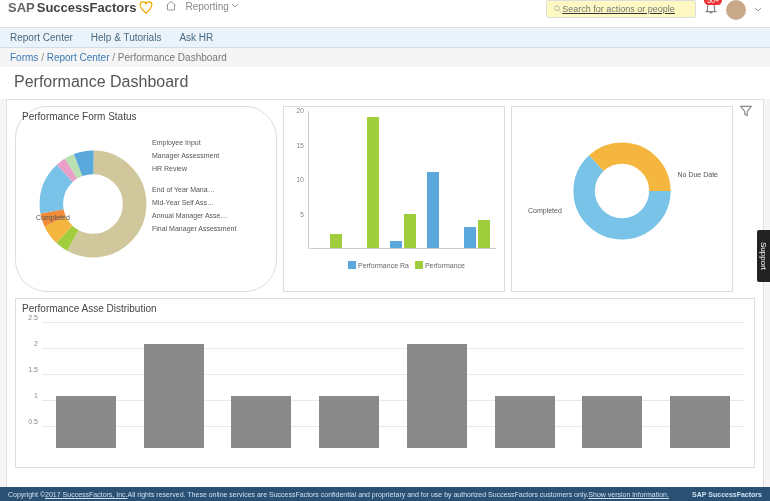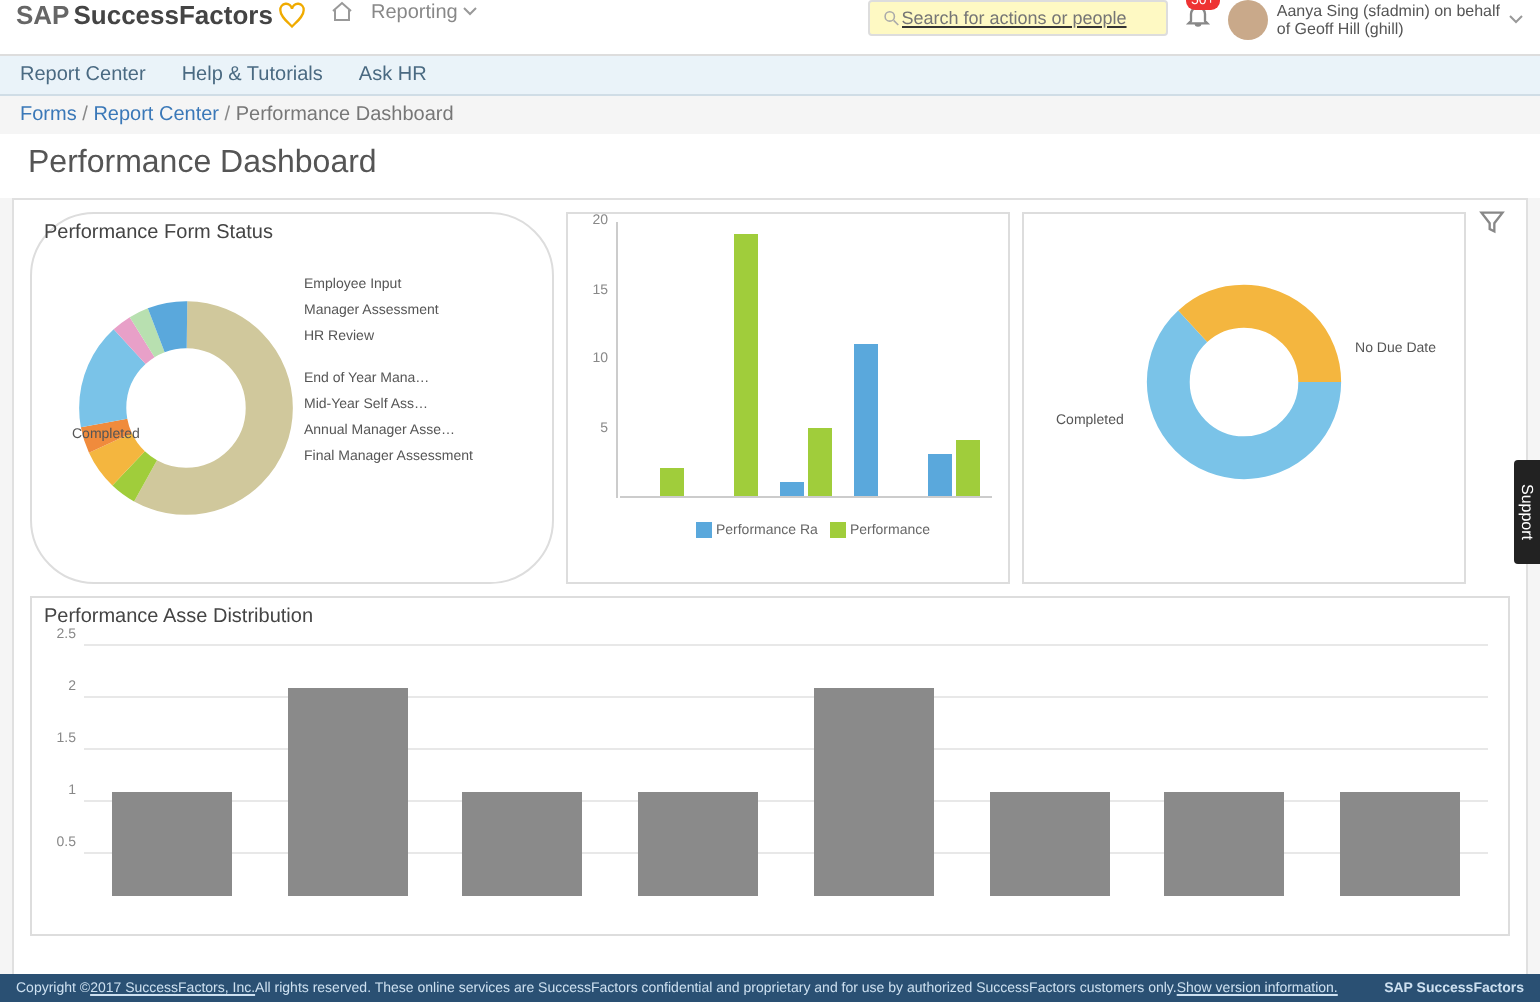--- a/index.html
+++ b/index.html
@@ -120,24 +120,20 @@
     <input placeholder="Search for actions or people" style="">
   </div>
   <div class="bell">
     <svg width="14" height="14" viewBox="0 0 24 24">
         <path fill="none" stroke="#888" stroke-width="2" d="M6 18v-6a6 6 0 0 1 12 0v6l2 2H4z M10 20a2 2 0 0 0 4 0"></path>
       </svg>
     <span class="badge">50+</span>
   </div>
   <div class="user">
     <div class="avatar"></div>
-    <div class="uname">
-      <div>Aanya Sing (sfadmin) on behalf</div>
-      <div>of Geoff Hill (ghill)</div>
-    </div>
     <svg width="8" height="6" style="margin-left:4px">
         <path d="M1 1 L4 4 L7 1" fill="none" stroke="#999"></path>
       </svg>
   </div>
 </div>
 
 <div class="sub">
   <a>Report Center</a>
   <a>Help &amp; Tutorials</a>
   <a>Ask HR</a>

